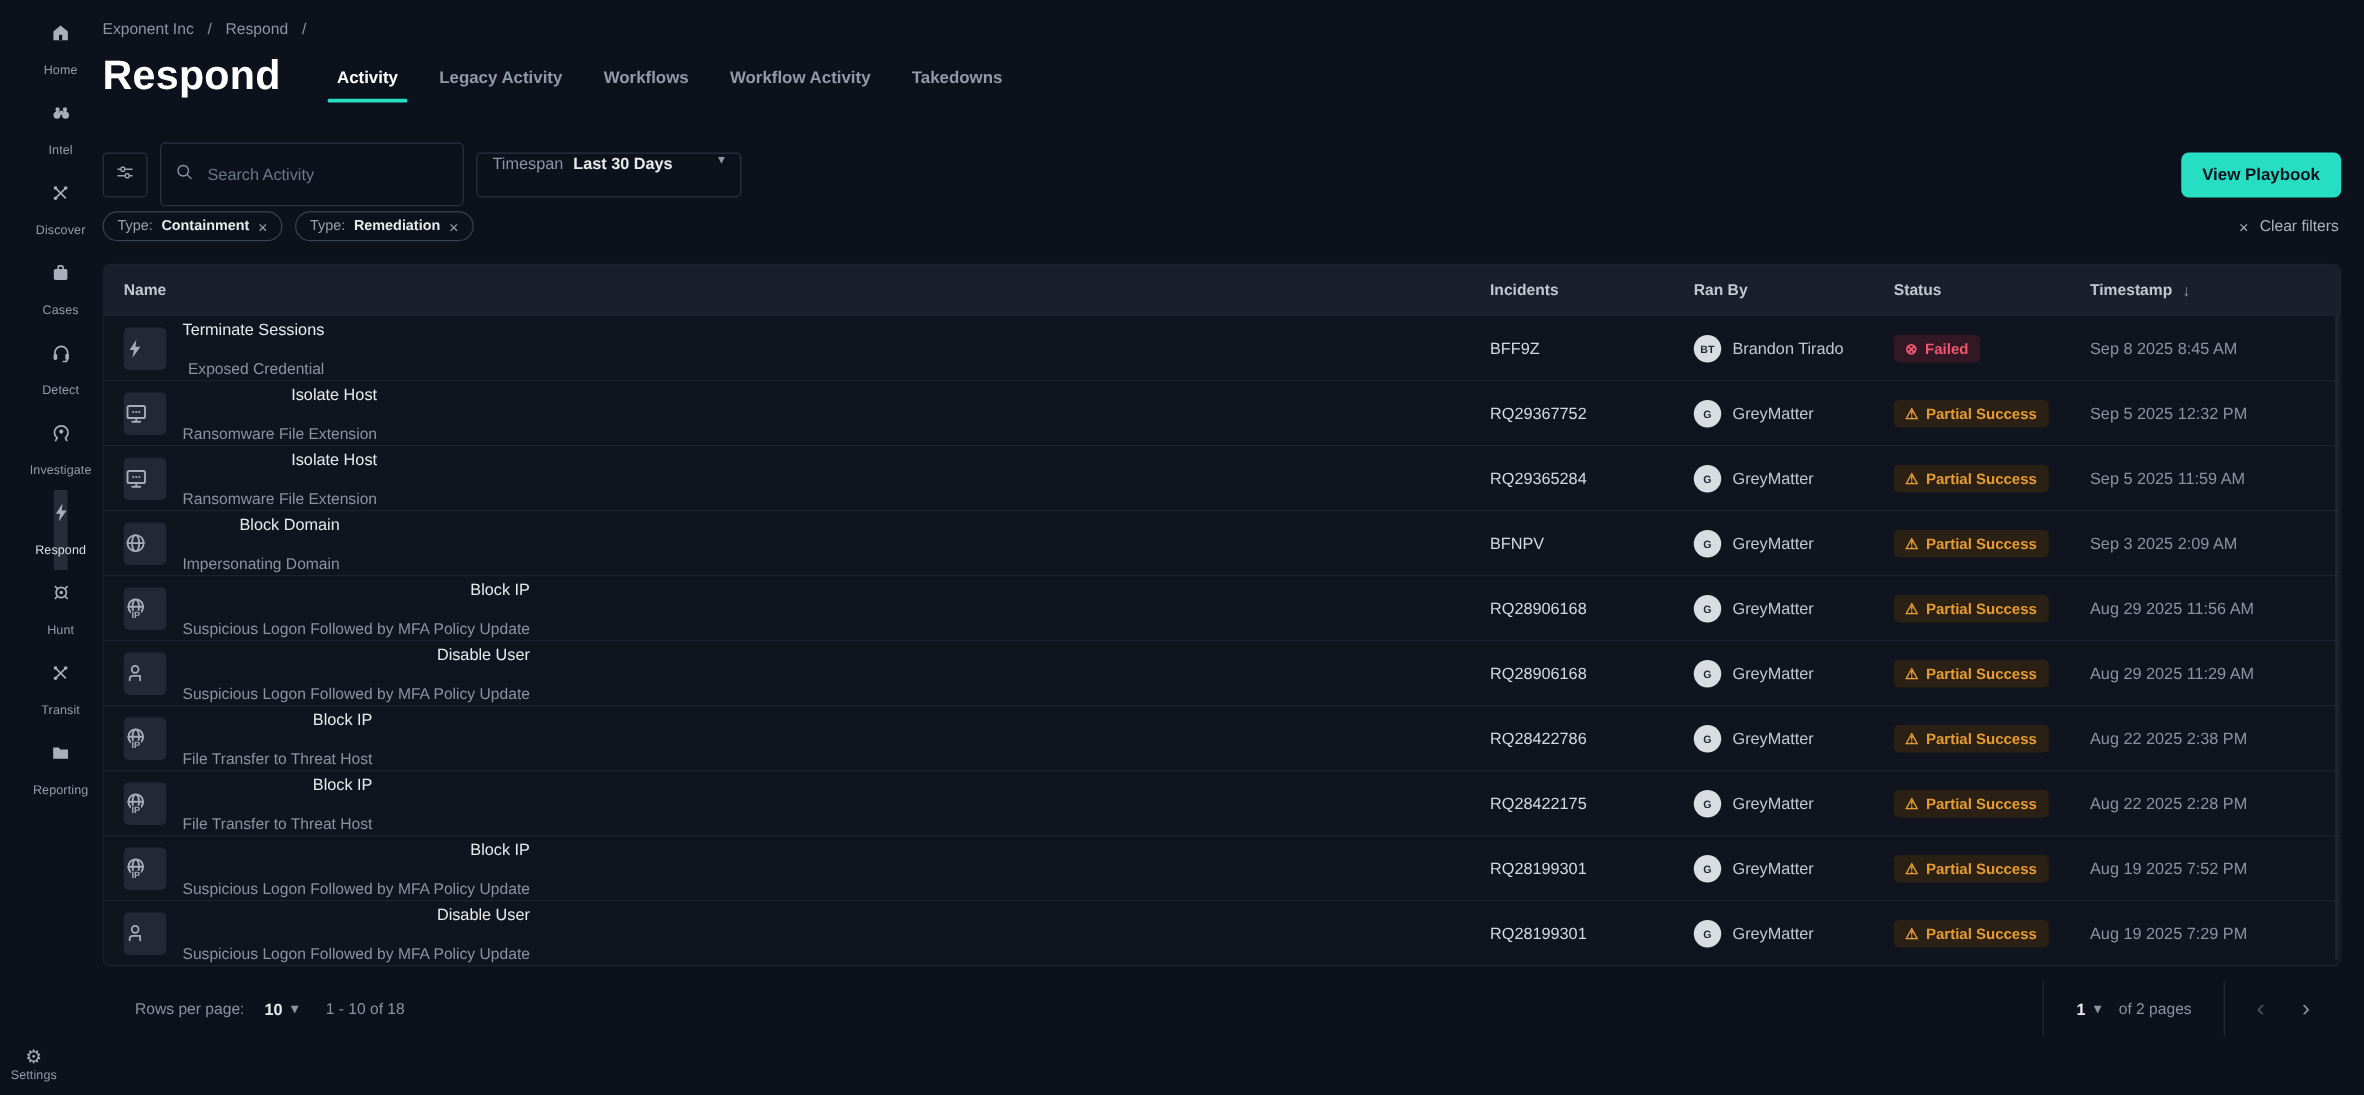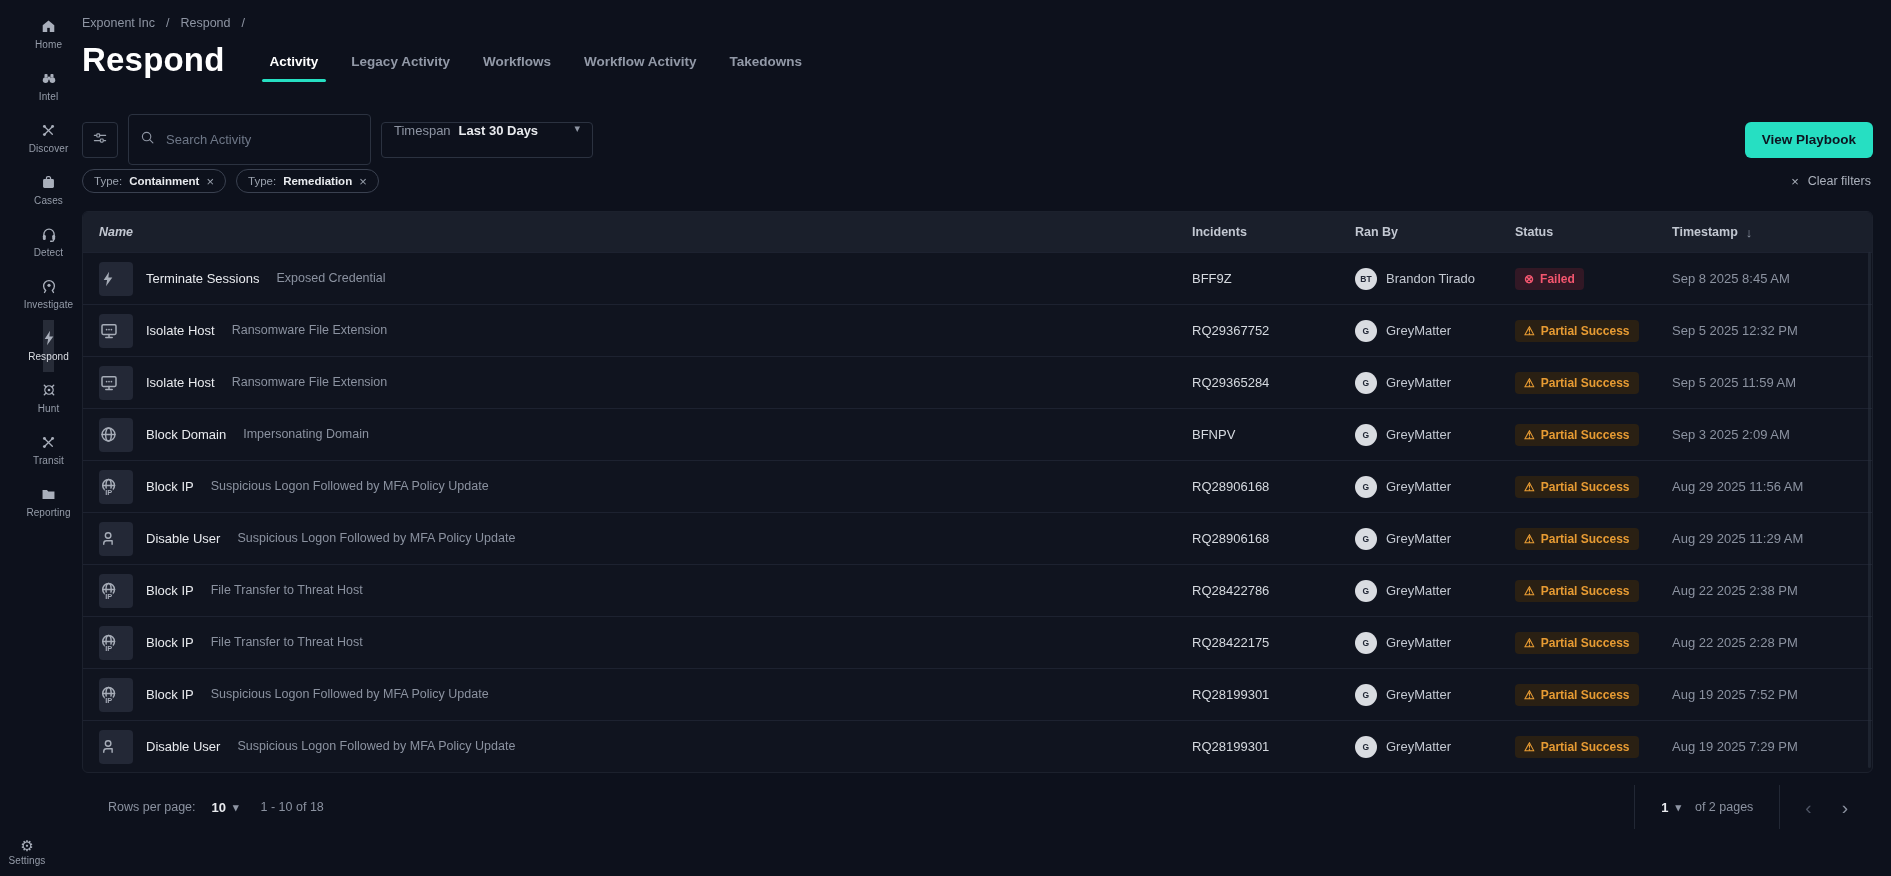--- a/index.html
+++ b/index.html
@@ -6,21 +6,21 @@
   html,body { margin:0; padding:0; }
   body {
     width:1891px; height:876px; position:relative; overflow:hidden;
     background:#0d111c; color:#e8eaee;
     font-family:"Liberation Sans", sans-serif;
   }
 
   
   .sidebar { position:absolute; left:0; top:0; bottom:0; width:54px; background:#0d111c; z-index:5; }
   .side-items { display:flex; flex-direction:column; padding-top:8px; }
-  .side-item { display:flex; flex-direction:column; align-items:center; gap:4px; padding:9px 0 10px; cursor:pointer;margin-left:43px; }
+  .side-item { display:flex; flex-direction:column; align-items:center; gap:16px; padding:9px 0 10px; cursor:pointer;margin-left:43px; }
   .side-item.active { background:#272c38; }
   .side-icon { width:18px; height:18px; color:#a9afbb; display:flex; align-items:center; justify-content:center; }
   .side-icon svg { display:block; }
   .side-label { font-size:10px; color:#959ca9; letter-spacing:.1px; }
   .side-item.active .side-label { color:#d9dce2; }
   .side-settings { position:absolute; bottom:10px; left:0; width:54px; display:flex; flex-direction:column; align-items:center; gap:2px; cursor:pointer; }
   .gear-glyph { font-size:15px; color:#a9afbb; line-height:1; }
 
   
   .main { position:absolute; left:54px; top:0; right:0; bottom:0; padding:16px 18px 0 28px; }
@@ -55,26 +55,26 @@
   .chip .chip-x { color:#9aa1ad; font-size:13px; line-height:1; cursor:pointer; }
   .clear-filters { margin-left:auto; display:flex; align-items:center; gap:9px; color:#abb1bc; font-size:12.5px; cursor:pointer; padding-right:2px; }
   .clear-filters .x { font-size:13px; line-height:1; }
 
   
   .card { margin-top:18px; background:#10141f; border:1px solid #1c212d; border-radius:6px; overflow:hidden; position:relative; }
   .card::after { content:""; position:absolute; top:40px; right:1px; bottom:4px; width:3px; background:#2a313e; border-radius:2px; opacity:.55; }
   .tgrid { display:grid; grid-template-columns:minmax(0,1fr) 163px 160px 157px 200px; align-items:center; }
   .thead { height:40px; background:#1a1f2b; font-size:12.5px; font-weight:700; color:#c2c7d1; }
   .th { display:flex; align-items:center; gap:8px; }
-  .th:first-child { padding-left:16px;font-style:italic; }
+  .th:first-child { padding-left:16px; }
   .sort-ic { color:#8e95a3; font-size:13px; font-weight:400; }
   .row { height:52px; border-top:1px solid #1d2230; font-size:13px; cursor:pointer; }
   .cell-name { display:flex; align-items:center; gap:13px; padding-left:16px; min-width:0; }
   .row-icon { width:34px; height:34px; flex:0 0 34px; background:#232836; border-radius:4px; color:#a7adb8; display:flex; align-items:center; }
-  .nm-wrap { display:flex; flex-direction:row; gap:17px; min-width:0; }
+  .nm-wrap { display:flex; flex-direction:column; gap:17px; min-width:0;align-items:flex-end; }
   .nm { color:#e8eaee; }
   .ds { color:#8b92a0; font-size:12.5px; }
   .cell-incident { color:#d5d9df; }
   .cell-ranby { display:flex; align-items:center; gap:9px; color:#c3c8d1; }
   .avatar { width:22px; height:22px; flex:0 0 22px; border-radius:50%; background:#d9dce1; color:#222836; font-size:8.5px; font-weight:700; display:flex; align-items:center; justify-content:center; letter-spacing:.2px; }
   .status-chip { display:inline-flex; align-items:center; gap:6px; padding:4px 9px; border-radius:4px; font-size:12px; font-weight:600; }
   .status-failed { color:#f4566f; background:#321825; }
   .status-partial { color:#e79b33; background:#2a2013; }
   .st-ic { font-size:12px; line-height:1; }
   .cell-time { color:#8b92a0; }

